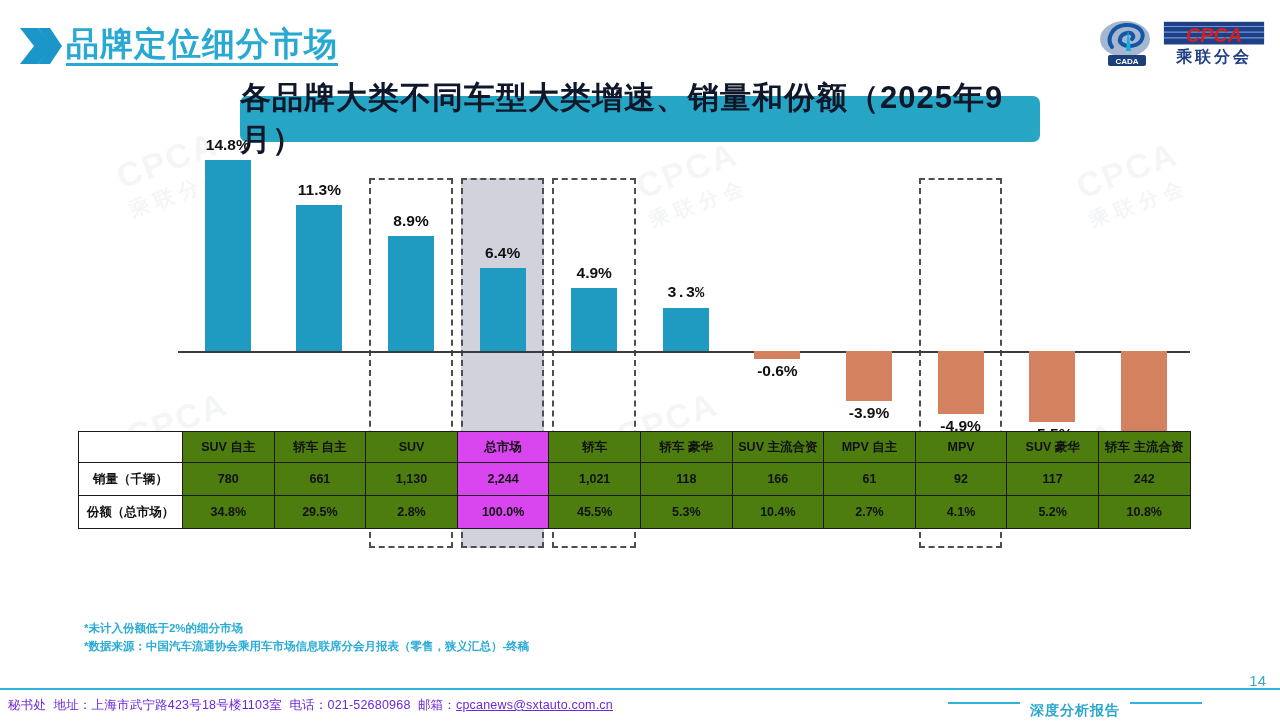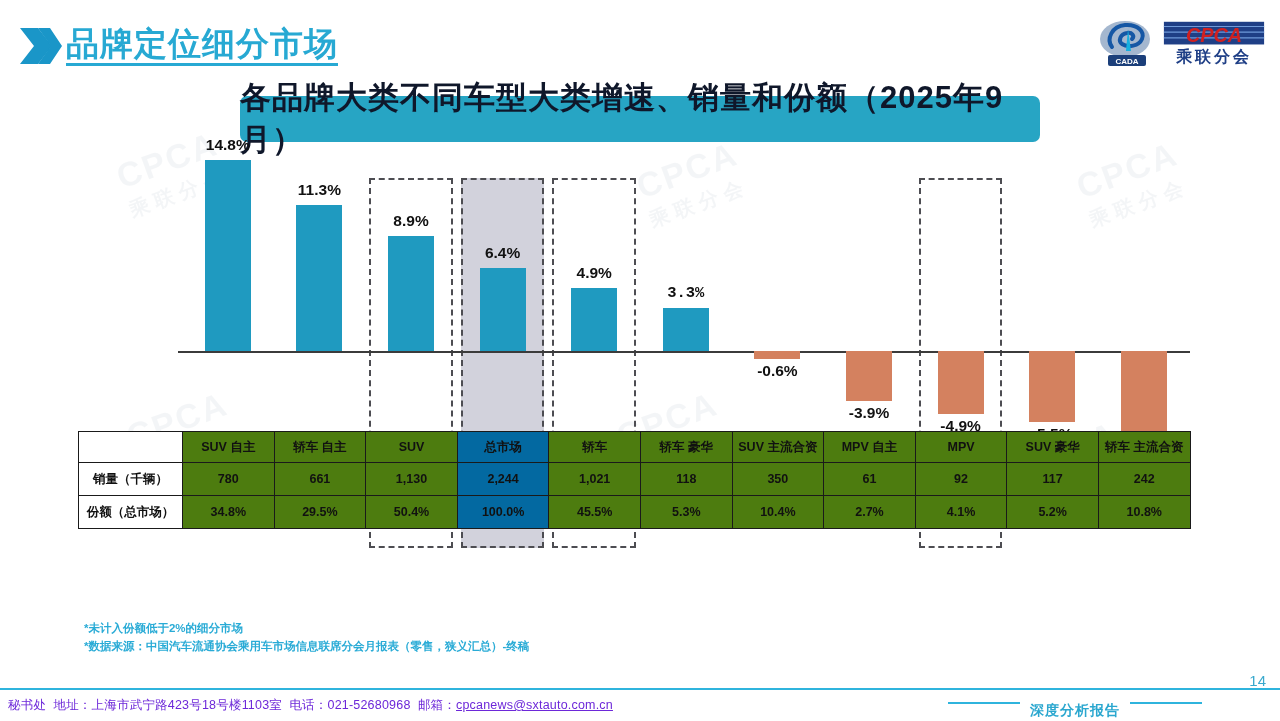--- a/index.html
+++ b/index.html
@@ -66,21 +66,21 @@
     border-collapse:collapse;table-layout:fixed;
     font-size:12.5px;font-weight:bold;background:transparent;
   }
   #data-table td,#data-table th{
     border:1.6px solid #1a1a1a;height:32px;text-align:center;
     padding:0 1px;color:#111;font-weight:bold;background:#4d7c0f;
   }
   #data-table th{height:30px;}
   #data-table .rowlabel{text-align:center;font-size:12.5px;background:#fff;}
   #data-table .corner{border-left:1.6px solid #1a1a1a;background:#fff;}
-  #data-table .hl{background:#0369a1;}
+  #data-table .hl{background:#d946ef;}
 
   
   #notes{
     position:absolute;left:84px;top:620px;
     color:#29abd6;font-size:11.5px;font-weight:bold;line-height:1.55;
   }
 
   
   #footer-rule{position:absolute;left:0;top:688px;width:1280px;height:1.6px;background:#2fb4dd;}
   #footer-text{
@@ -234,31 +234,31 @@
   </thead>
   <tbody id="table-body">
       <tr>
         <td class="rowlabel">销量（千辆）</td>
         <td>780</td>
         <td>661</td>
         <td>1,130</td>
         <td class="hl">2,244</td>
         <td>1,021</td>
         <td>118</td>
-        <td>350</td>
+        <td>166</td>
         <td>61</td>
         <td>92</td>
         <td>117</td>
         <td>242</td>
       </tr>
       <tr>
         <td class="rowlabel">份额（总市场）</td>
         <td>34.8%</td>
         <td>29.5%</td>
-        <td>50.4%</td>
+        <td>2.8%</td>
         <td class="hl">100.0%</td>
         <td>45.5%</td>
         <td>5.3%</td>
         <td>10.4%</td>
         <td>2.7%</td>
         <td>4.1%</td>
         <td>5.2%</td>
         <td>10.8%</td>
       </tr>
     </tbody>

